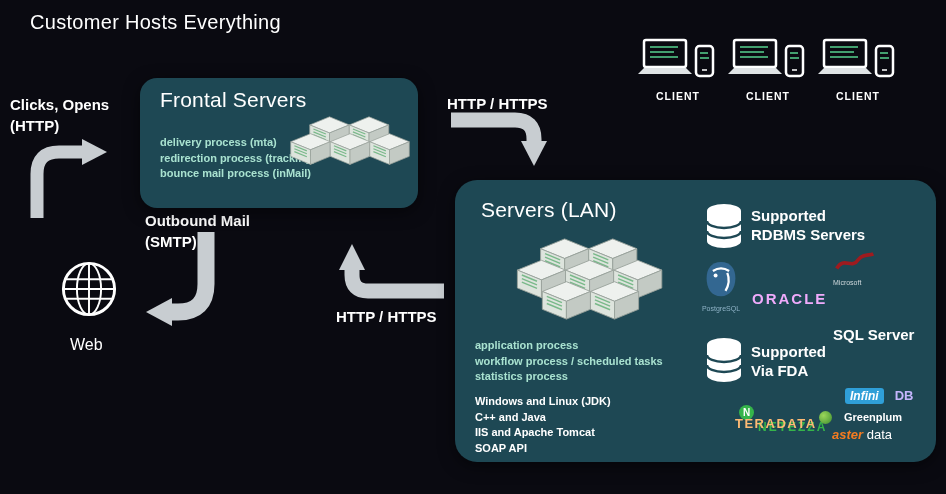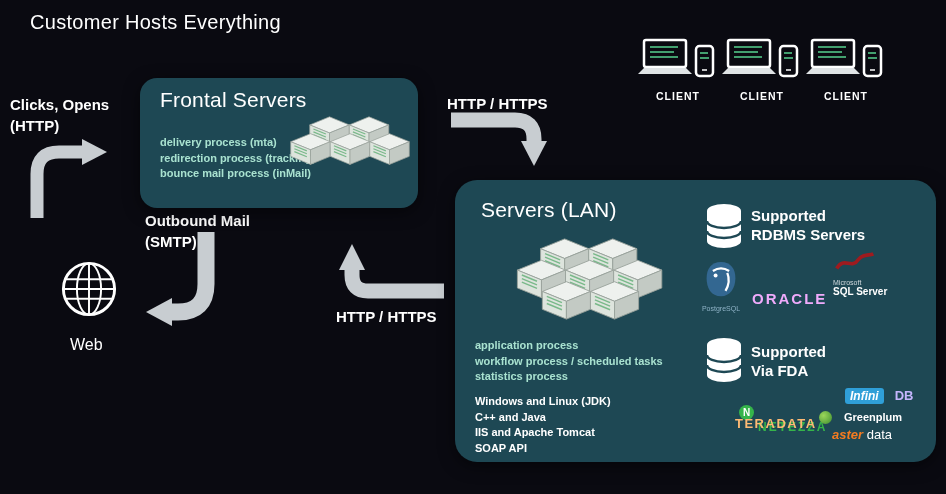--- a/index.html
+++ b/index.html
@@ -21,34 +21,34 @@
   .web-label { left:70px; top:336px; font-size:16px; font-weight:400; }
 
   .panel { background:#1e4854; box-shadow:0 4px 16px rgba(0,0,0,.5); }
   .frontal-box { left:140px; top:78px;  width:278px; height:130px; border-radius:17px; }
   .lan-box     { left:455px; top:180px; width:481px; height:282px; border-radius:22px; }
   .box-title { font-size:21px; font-weight:500; letter-spacing:.2px; color:#fff; }
 
   .proc-list  { font-size:11px; font-weight:700; color:#a9e2d0; line-height:15.5px; }
   .stack-list { font-size:11px; font-weight:700; color:#ffffff; line-height:15.5px; }
 
-  .clients { left:636px; top:38px; display:flex; }
+  .clients { left:636px; top:38px; display:flex; gap:6px; }
   .client { width:84px; text-align:center; }
   .client-label { font-size:10.5px; font-weight:700; letter-spacing:1px; margin-top:2px; color:#fff; }
 
   .db-label { font-size:15px; font-weight:700; line-height:19px; white-space:pre-line; color:#fff; }
 
   .pg-block { width:44px; text-align:center; }
   .pg-caption { font-size:7px; color:#8fb3c7; margin-top:1px; }
 
   .oracle-logo { color:#f0abfc; font-weight:700; font-size:15px; letter-spacing:2px; }
 
   .sql-block { width:84px; }
   .ms-caption { font-size:7px; color:#cfd8dc; margin-top:1px; }
-  .sql-text { font-size:10px; font-weight:700; color:#fff; }
+  .sql-text { font-size:15px; font-weight:700; color:#fff;margin-top:40px; }
 
   .netezza-logo { display:flex; align-items:center; gap:4px; }
   .netezza-n { width:15px; height:15px; border-radius:50%; background:#35b44a; color:#fff;
                font-size:10px; font-weight:700; display:flex; align-items:center; justify-content:center; }
   .netezza-text { color:#35b44a; font-weight:700; font-size:12px; letter-spacing:2px;margin-top:29px; }
 
   .infinidb-logo { display:flex; align-items:flex-start; gap:11px; }
   .infini-badge { background:#2f9fd8; color:#fff; font-weight:700; font-style:italic;
                   font-size:12px; padding:1px 5px; border-radius:3px; }
   .infini-db { color:#c4b5fd; font-weight:700; font-size:13px; }

